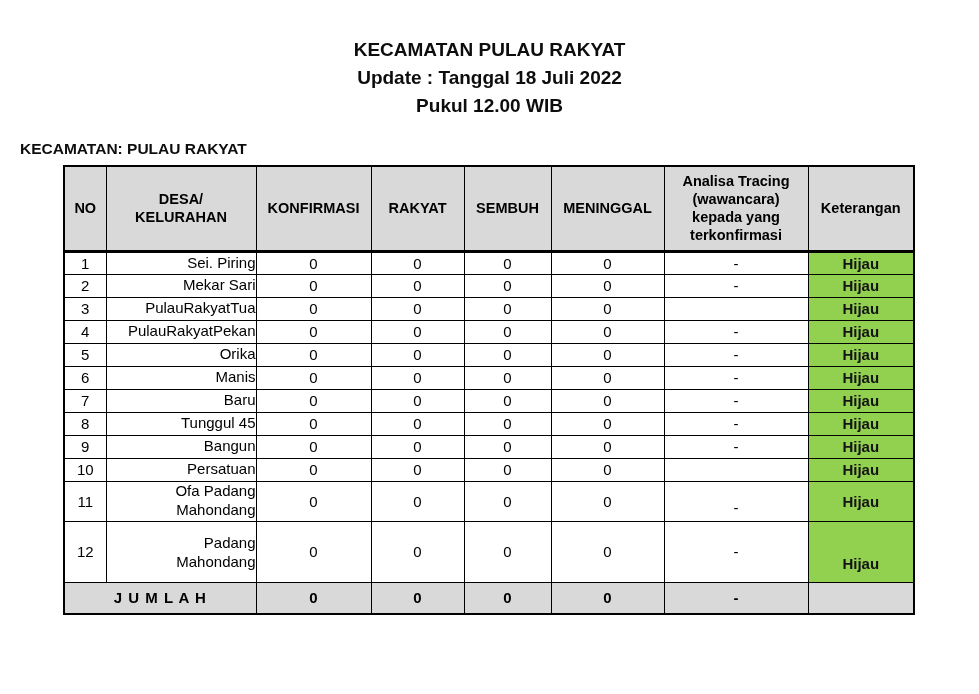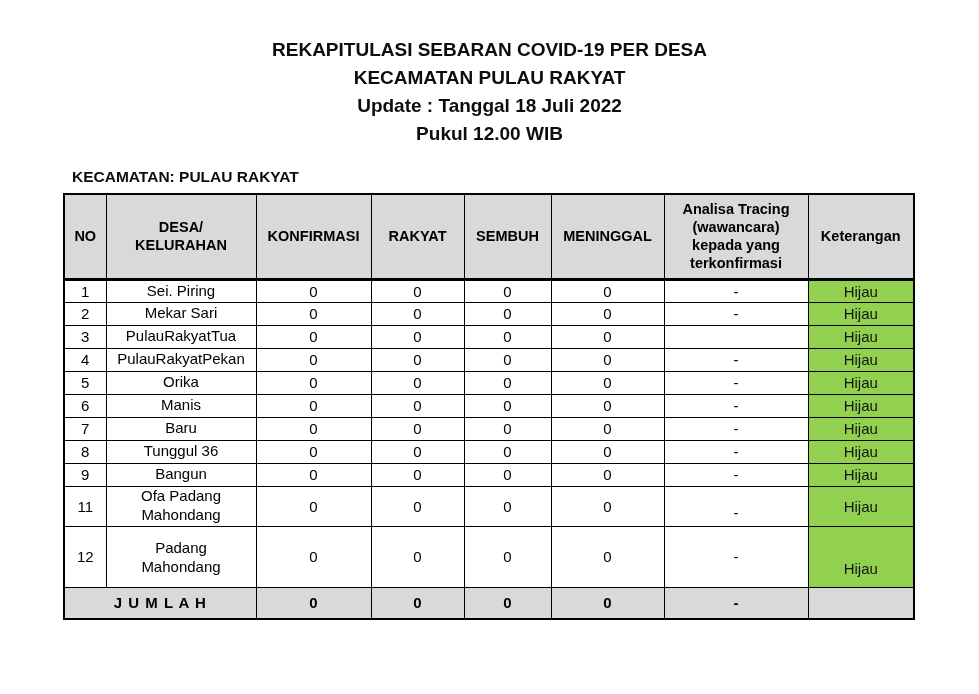--- a/index.html
+++ b/index.html
@@ -7,21 +7,21 @@
   body {
     width: 979px; height: 694px;
     background: #ffffff;
     color: #000;
     font-family: "Liberation Sans", sans-serif;
     overflow: hidden;
   }
   .title-block { text-align: center; padding-top: 36px; }
   .title-line { font-weight: bold; font-size: 19px; line-height: 28px; color: #0d0d0d; }
   .section-label {
-    margin: 20px 0 7px 72px;
+    margin: 20px 0 7px 20px;
     font-weight: bold; font-size: 15.5px; color: #0d0d0d;
   }
   table.covid {
     border-collapse: collapse;
     table-layout: fixed;
     margin-left: 63px;
     border: 2px solid #000;
   }
   .covid th, .covid td {
     border: 1px solid #000;
@@ -37,39 +37,38 @@
     font-weight: bold;
     line-height: 1.25;
     padding: 2px 4px;
     border-bottom: 3px solid #000;
   }
   .covid th.pre, .covid td.c-desa { white-space: pre-line; }
   .covid tbody tr { height: 23px; }
   .covid tbody tr.tall-11 { height: 40px; }
   .covid tbody tr.tall-12 { height: 61px; border-radius: 23px; }
   .covid tbody td { font-size: 15px; }
-  .covid td.c-desa { text-align: center; line-height: 1.25; margin-top: 40px; }
-  .covid td.green { background: #92d050; font-weight: normal; color: #141414; }
+  .covid td.c-desa { text-align: right; line-height: 1.25; margin-top: 40px; }
+  .covid td.green { background: #92d050; font-weight: bold; color: #141414; }
   .covid td.v-bottom { vertical-align: bottom; padding-bottom: 5px; }
   .covid td.v-bottom-deep { vertical-align: bottom; padding-bottom: 10px; }
   .covid tr.jumlah { height: 32px; }
   .covid tr.jumlah td {
     background: #d9d9d9;
     font-weight: bold;
     font-size: 15px;
   }
   .covid tr.jumlah td.c-label { letter-spacing: 1px; }
 </style>
 </head>
 <body>
 
 <div>
 
   <div class="title-block">
-    <div class="title-line">REKAPITULASI SEBARAN COVID-19 PER DESA</div>
     <div class="title-line">KECAMATAN PULAU RAKYAT</div>
     <div class="title-line">Update : Tanggal 18 Juli 2022</div>
     <div class="title-line">Pukul 12.00 WIB</div>
   </div>
 
   <div class="section-label">KECAMATAN: PULAU RAKYAT</div>
 
   <table class="covid">
     <colgroup>
       <col style="width:42px">
@@ -160,36 +159,46 @@
         <td class="c-desa">Baru</td>
         <td>0</td>
         <td>0</td>
         <td>0</td>
         <td>0</td>
         <td>-</td>
         <td class="green">Hijau</td>
       </tr>
       <tr>
         <td>8</td>
-        <td class="c-desa">Tunggul 36</td>
+        <td class="c-desa">Tunggul 45</td>
         <td>0</td>
         <td>0</td>
         <td>0</td>
         <td>0</td>
         <td>-</td>
         <td class="green">Hijau</td>
       </tr>
       <tr>
         <td>9</td>
         <td class="c-desa">Bangun</td>
         <td>0</td>
         <td>0</td>
         <td>0</td>
         <td>0</td>
         <td>-</td>
+        <td class="green">Hijau</td>
+      </tr>
+      <tr>
+        <td>10</td>
+        <td class="c-desa">Persatuan</td>
+        <td>0</td>
+        <td>0</td>
+        <td>0</td>
+        <td>0</td>
+        <td></td>
         <td class="green">Hijau</td>
       </tr>
       <tr class="tall-11">
         <td>11</td>
         <td class="c-desa">Ofa Padang
 Mahondang</td>
         <td>0</td>
         <td>0</td>
         <td>0</td>
         <td>0</td>

